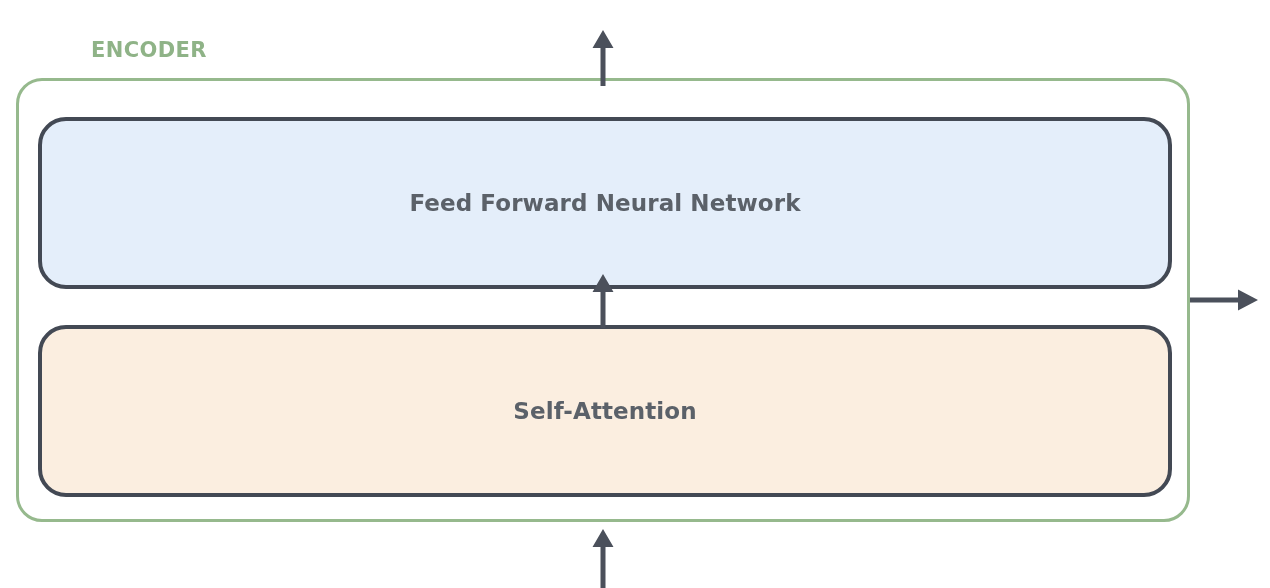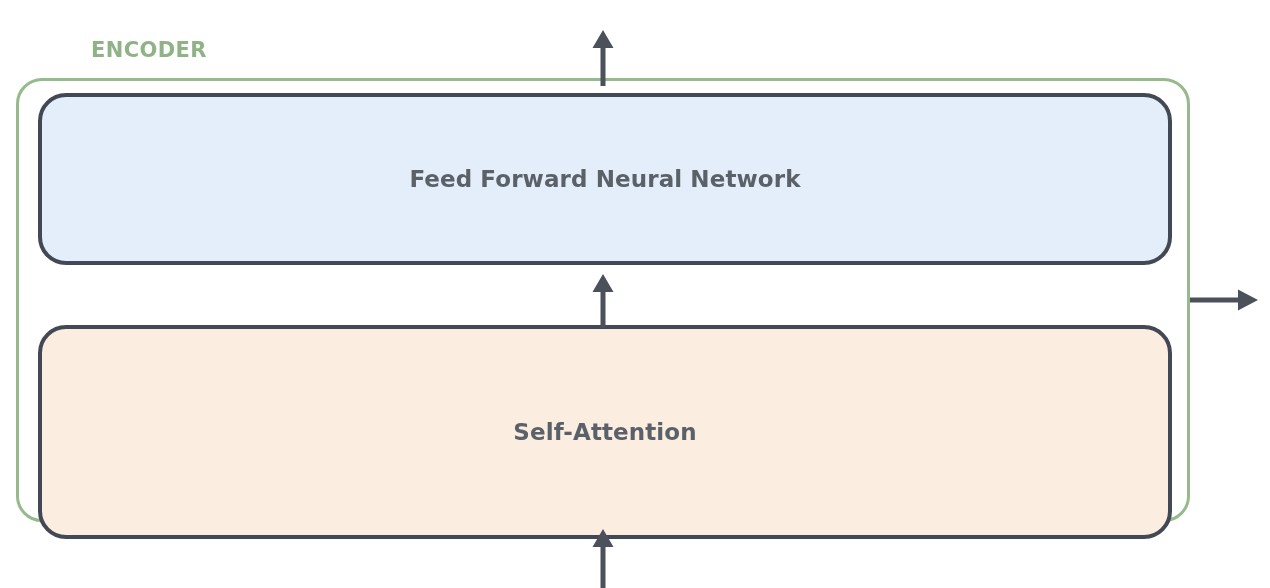--- a/index.html
+++ b/index.html
@@ -66,27 +66,27 @@
   .layer-box .layer-label {
     font-size: 23px;
     font-weight: 600;
     color: #5b6169;
     letter-spacing: 0.1px;
     white-space: nowrap;
     user-select: none;
   }
 
   .ffnn-box {
-    top: 93px;
+    top: 117px;
     height: 172px;
     background: #e4eefa;
   }
   .attention-box {
     top: 325px;
-    height: 214px;
+    height: 172px;
     background: #fbeee0;
   }
 
   
   .arrow-svg {
     position: absolute;
     overflow: visible;
   }
   .arrow-shape {
     fill: #4b505b;

